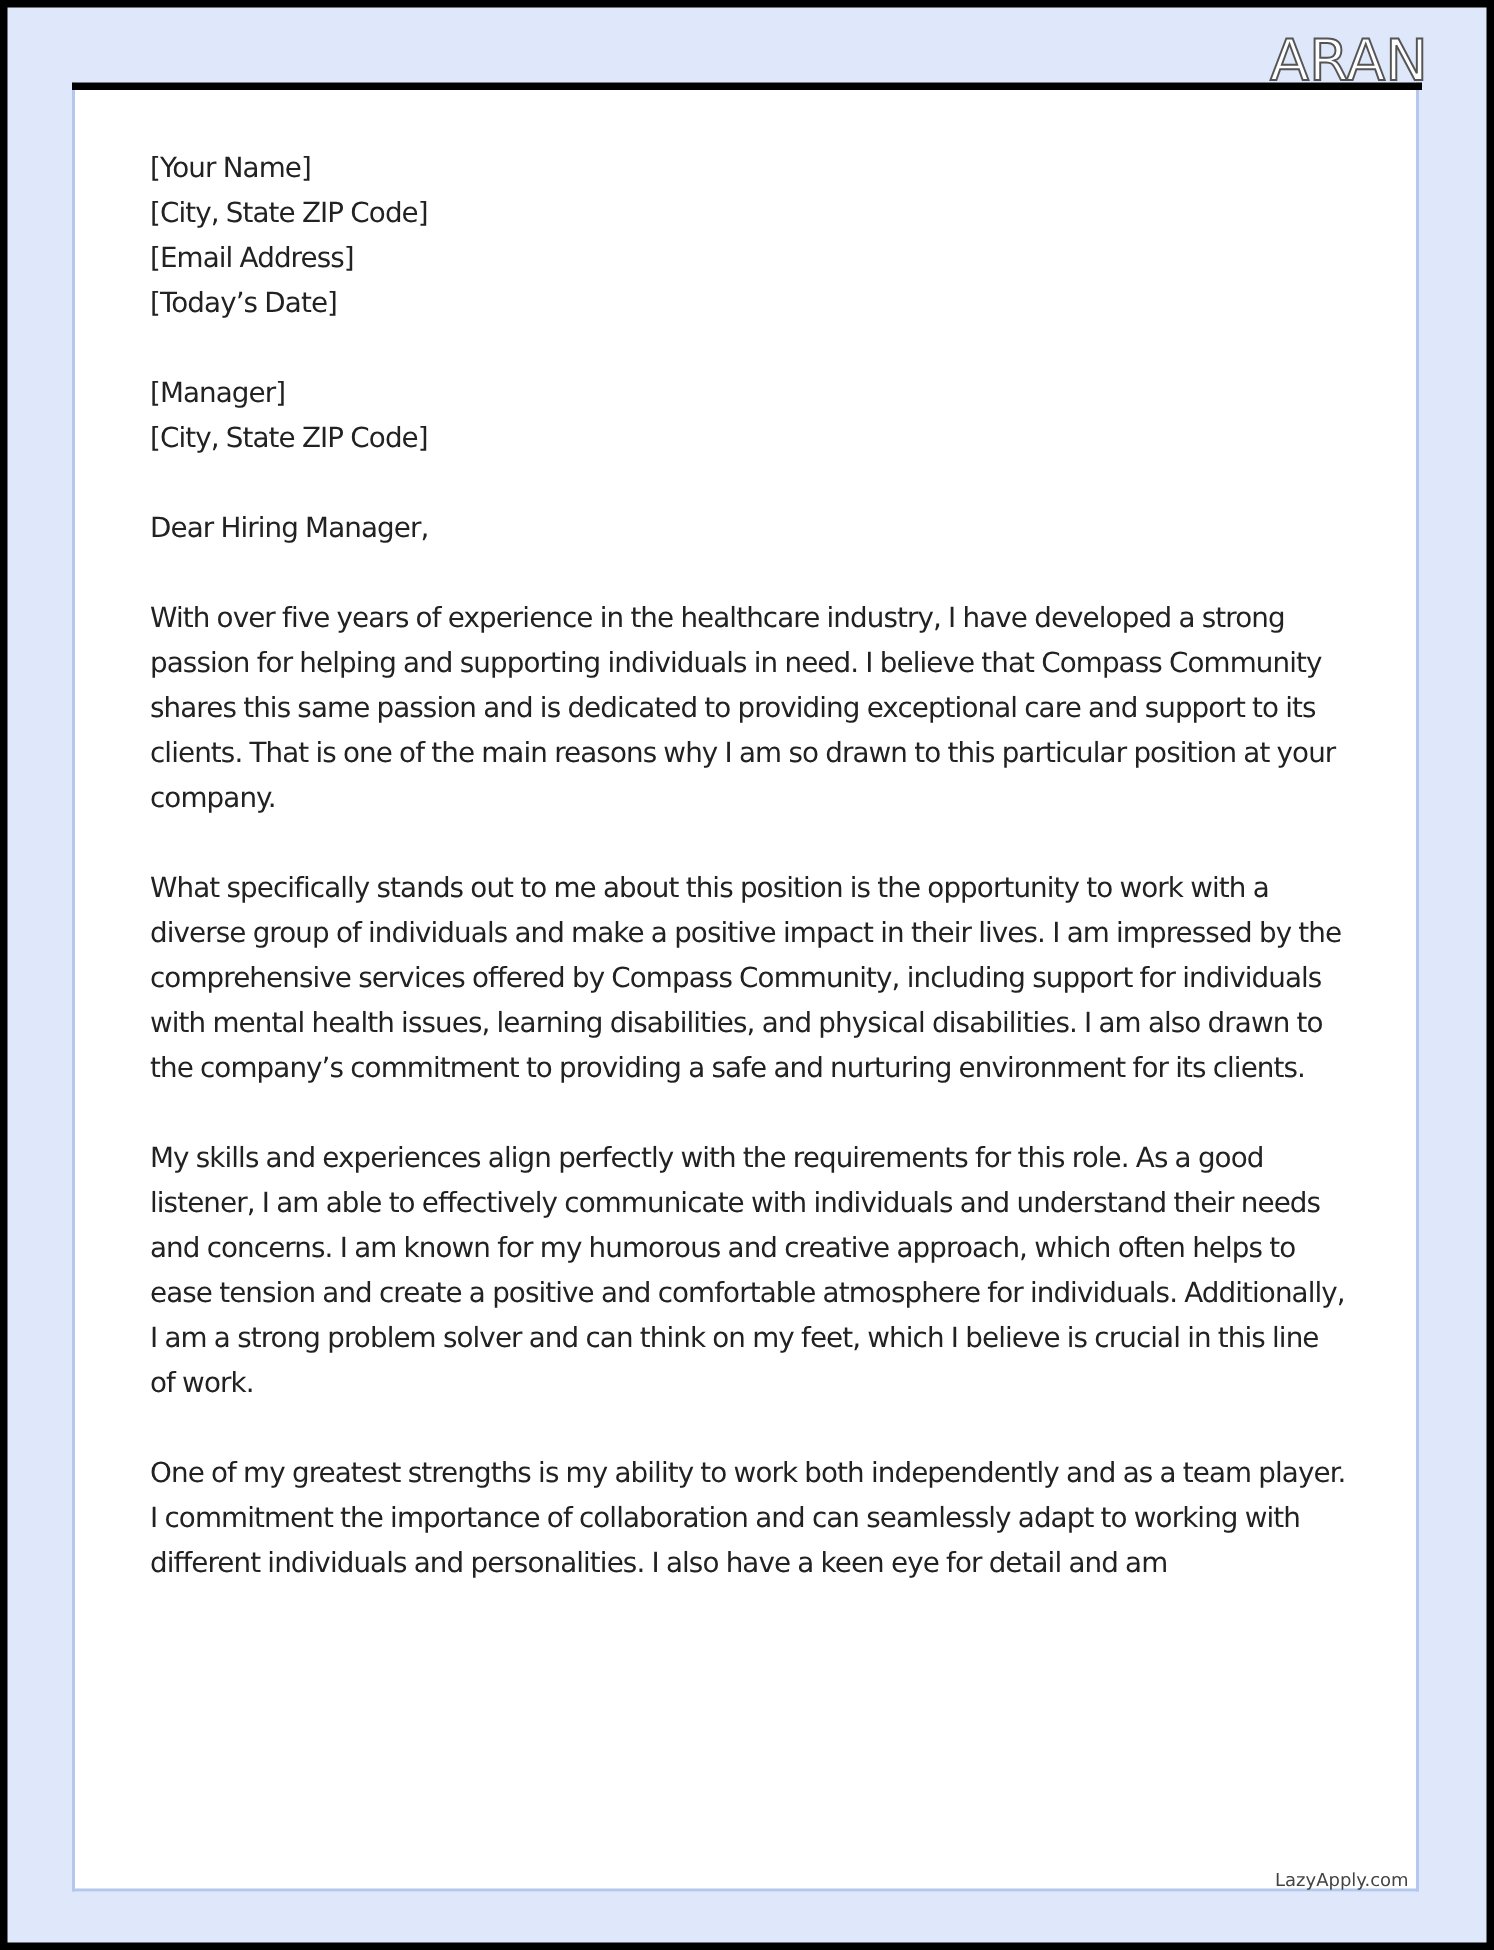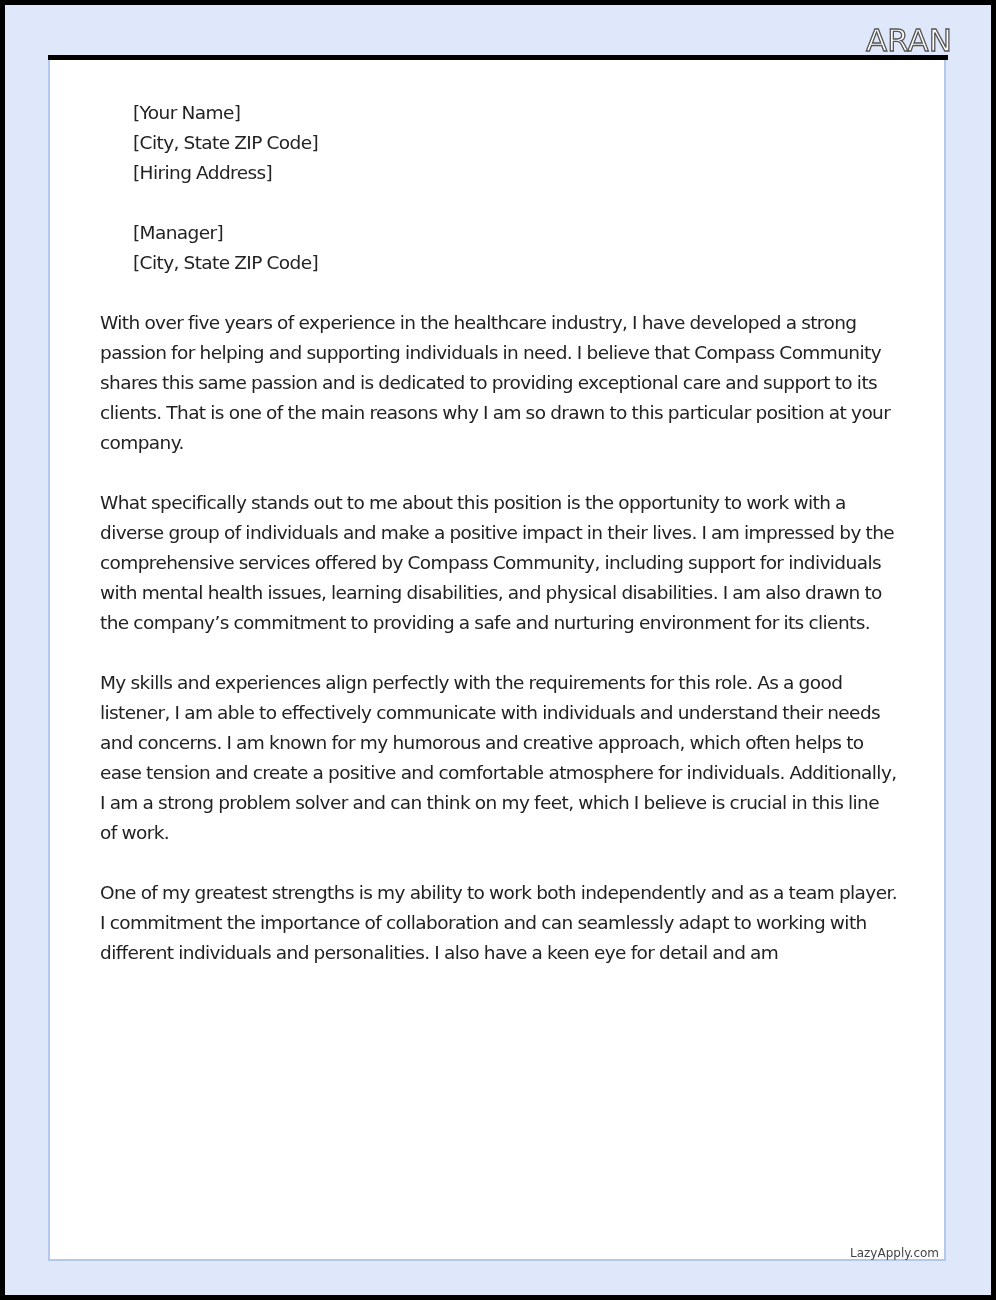--- a/index.html
+++ b/index.html
@@ -7,61 +7,63 @@
     width: 996px; height: 1300px; overflow: hidden; position: relative;
     background: #000;
     font-family: "DejaVu Sans", sans-serif;
   }
   .frame {
     position: absolute; left: 5px; top: 5px; width: 986px; height: 1290px;
     background: #dfe7fa; overflow: hidden;
   }
   .logo {
     position: absolute; left: 835px; top: 12px; width: 112px; text-align: right;
-    font-family: "DejaVu Sans", sans-serif; font-size: 31px; letter-spacing: 0px;
+    font-family: "DejaVu Sans", sans-serif; font-size: 38px; letter-spacing: 0px;
     color: #ffffff; -webkit-text-stroke: 1.3px #555; line-height: 46px;
   }
   .page {
     position: absolute; left: 43px; top: 50px; width: 898px; height: 1206px;
     background: #fff; border-left: 2px solid #b4c8ee; border-right: 2px solid #b4c8ee;
     border-bottom: 2px solid #b4c8ee; box-sizing: border-box;
   }
   .page-topbar {
     position: absolute; left: 43px; top: 50px; width: 900px; height: 5px; background: #000;
   }
   .letter {
     position: absolute; left: 95px; top: 93px; width: 800px;
     font-family: "DejaVu Sans", sans-serif; font-size: 18.5px; line-height: 30px;
     color: #222; letter-spacing: -0.6px; word-spacing: -0.5px;
   }
   .letter p { margin: 0 0 30px 0; }
-  .letter .line { display: block; margin-left: 33px; }
+  .letter .line { display: block; }
   .watermark {
     position: absolute; left: 845px; top: 1241px;
     font-family: "DejaVu Sans", sans-serif; font-size: 12px; color: #444;
   }
 </style>
 </head>
 <body>
 
 <div class="frame">
   <div class="logo">ARAN</div>
   <div class="page"></div>
   <div class="page-topbar"></div>
 
   <div class="letter">
     <p>
       <span class="line">[Your Name]</span>
       <span class="line">[City, State ZIP Code]</span>
-      <span class="line">[Hiring Address]</span>
+      <span class="line">[Email Address]</span>
+      <span class="line">[Today’s Date]</span>
     </p>
     <p>
       <span class="line">[Manager]</span>
       <span class="line">[City, State ZIP Code]</span>
     </p>
+    <p>Dear Hiring Manager,</p>
     <p>With over five years of experience in the healthcare industry, I have developed a strong passion for helping and supporting individuals in need. I believe that Compass Community shares this same passion and is dedicated to providing exceptional care and support to its clients. That is one of the main reasons why I am so drawn to this particular position at your company.</p>
     <p>What specifically stands out to me about this position is the opportunity to work with a diverse group of individuals and make a positive impact in their lives. I am impressed by the comprehensive services offered by Compass Community, including support for individuals with mental health issues, learning disabilities, and physical disabilities. I am also drawn to the company’s commitment to providing a safe and nurturing environment for its clients.</p>
     <p>My skills and experiences align perfectly with the requirements for this role. As a good listener, I am able to effectively communicate with individuals and understand their needs and concerns. I am known for my humorous and creative approach, which often helps to ease tension and create a positive and comfortable atmosphere for individuals. Additionally, I am a strong problem solver and can think on my feet, which I believe is crucial in this line of work.</p>
     <p>One of my greatest strengths is my ability to work both independently and as a team player. I commitment the importance of collaboration and can seamlessly adapt to working with different individuals and personalities. I also have a keen eye for detail and am</p>
   </div>
 
   <div class="watermark">LazyApply.com</div>
 </div>
 
 </body></html>

